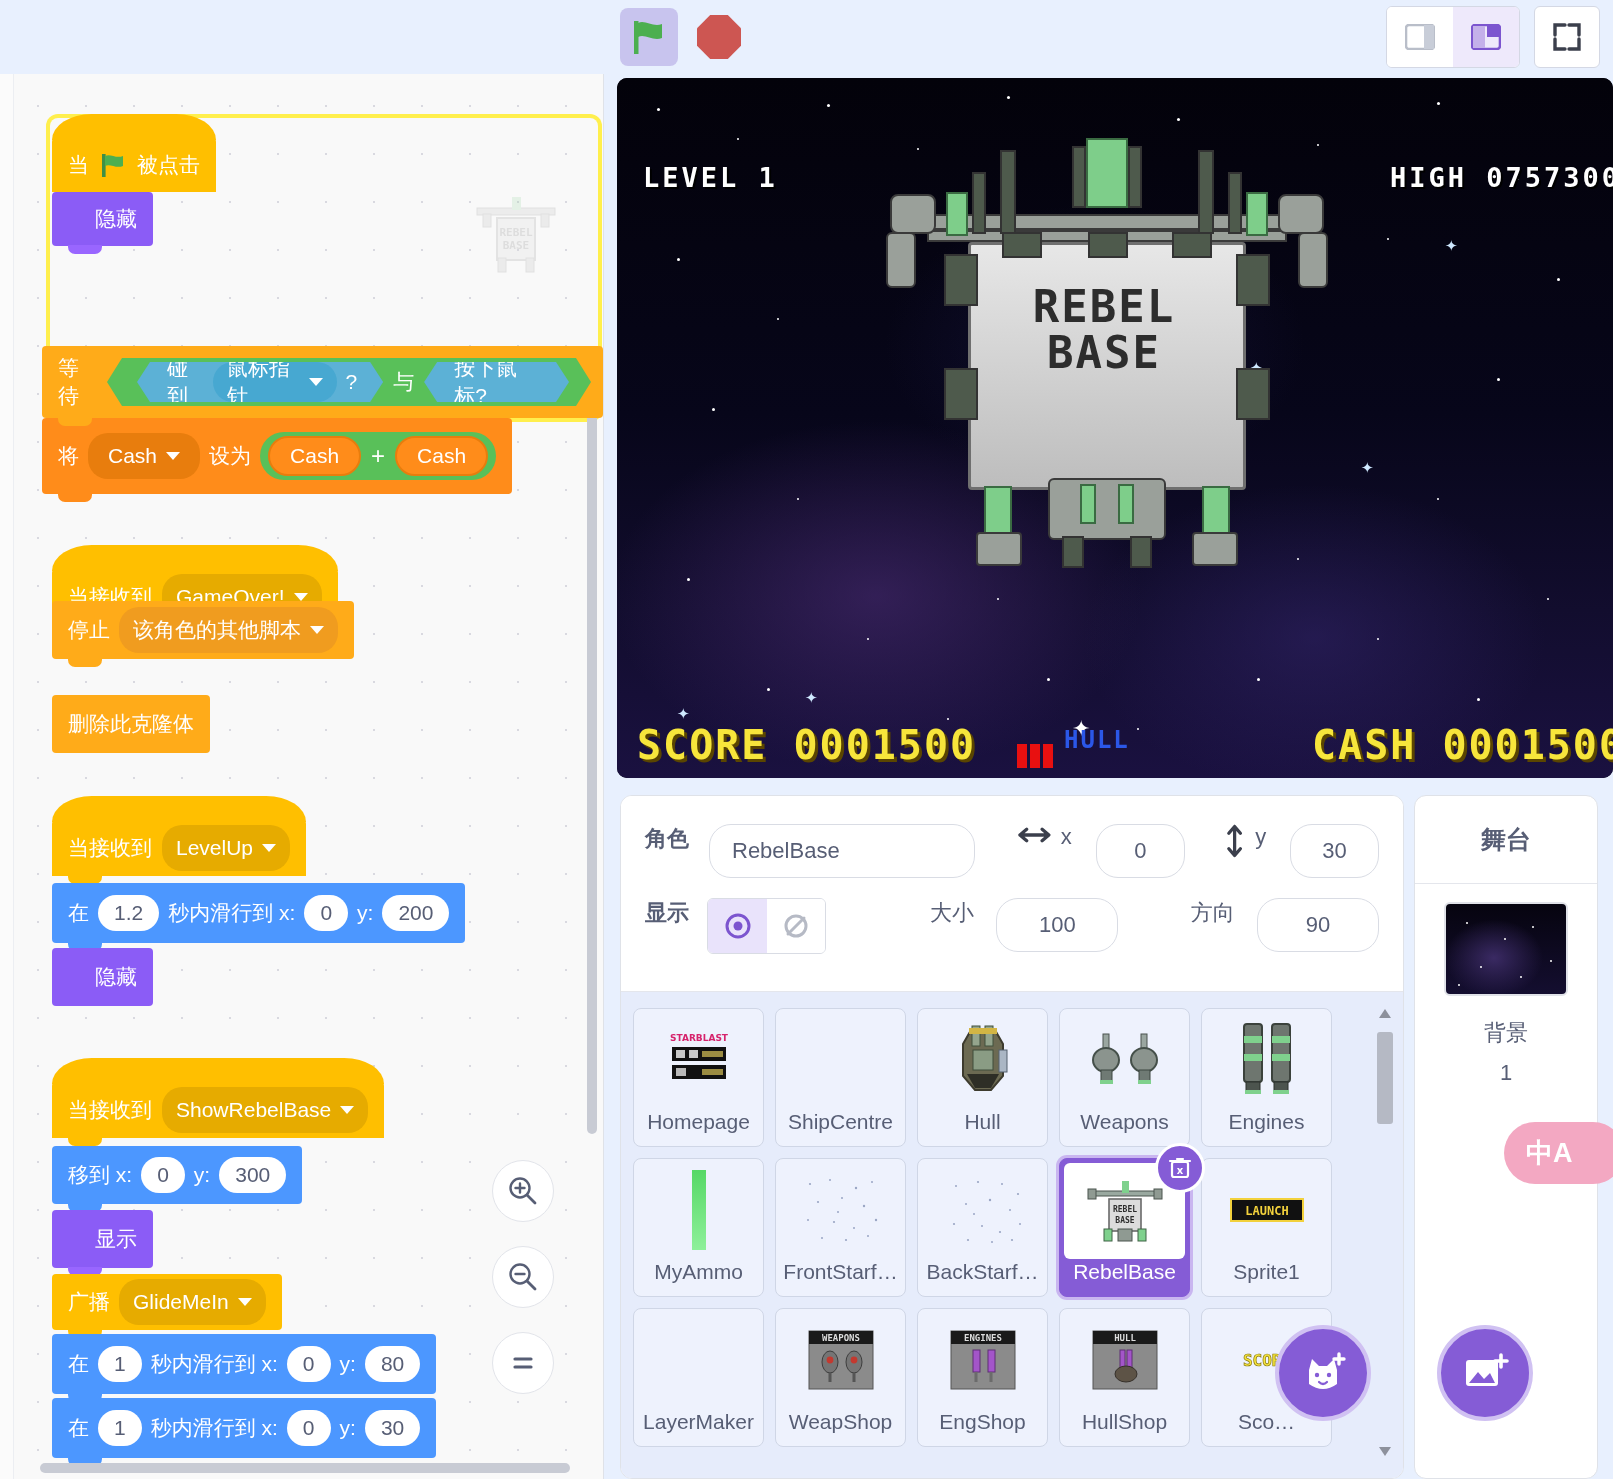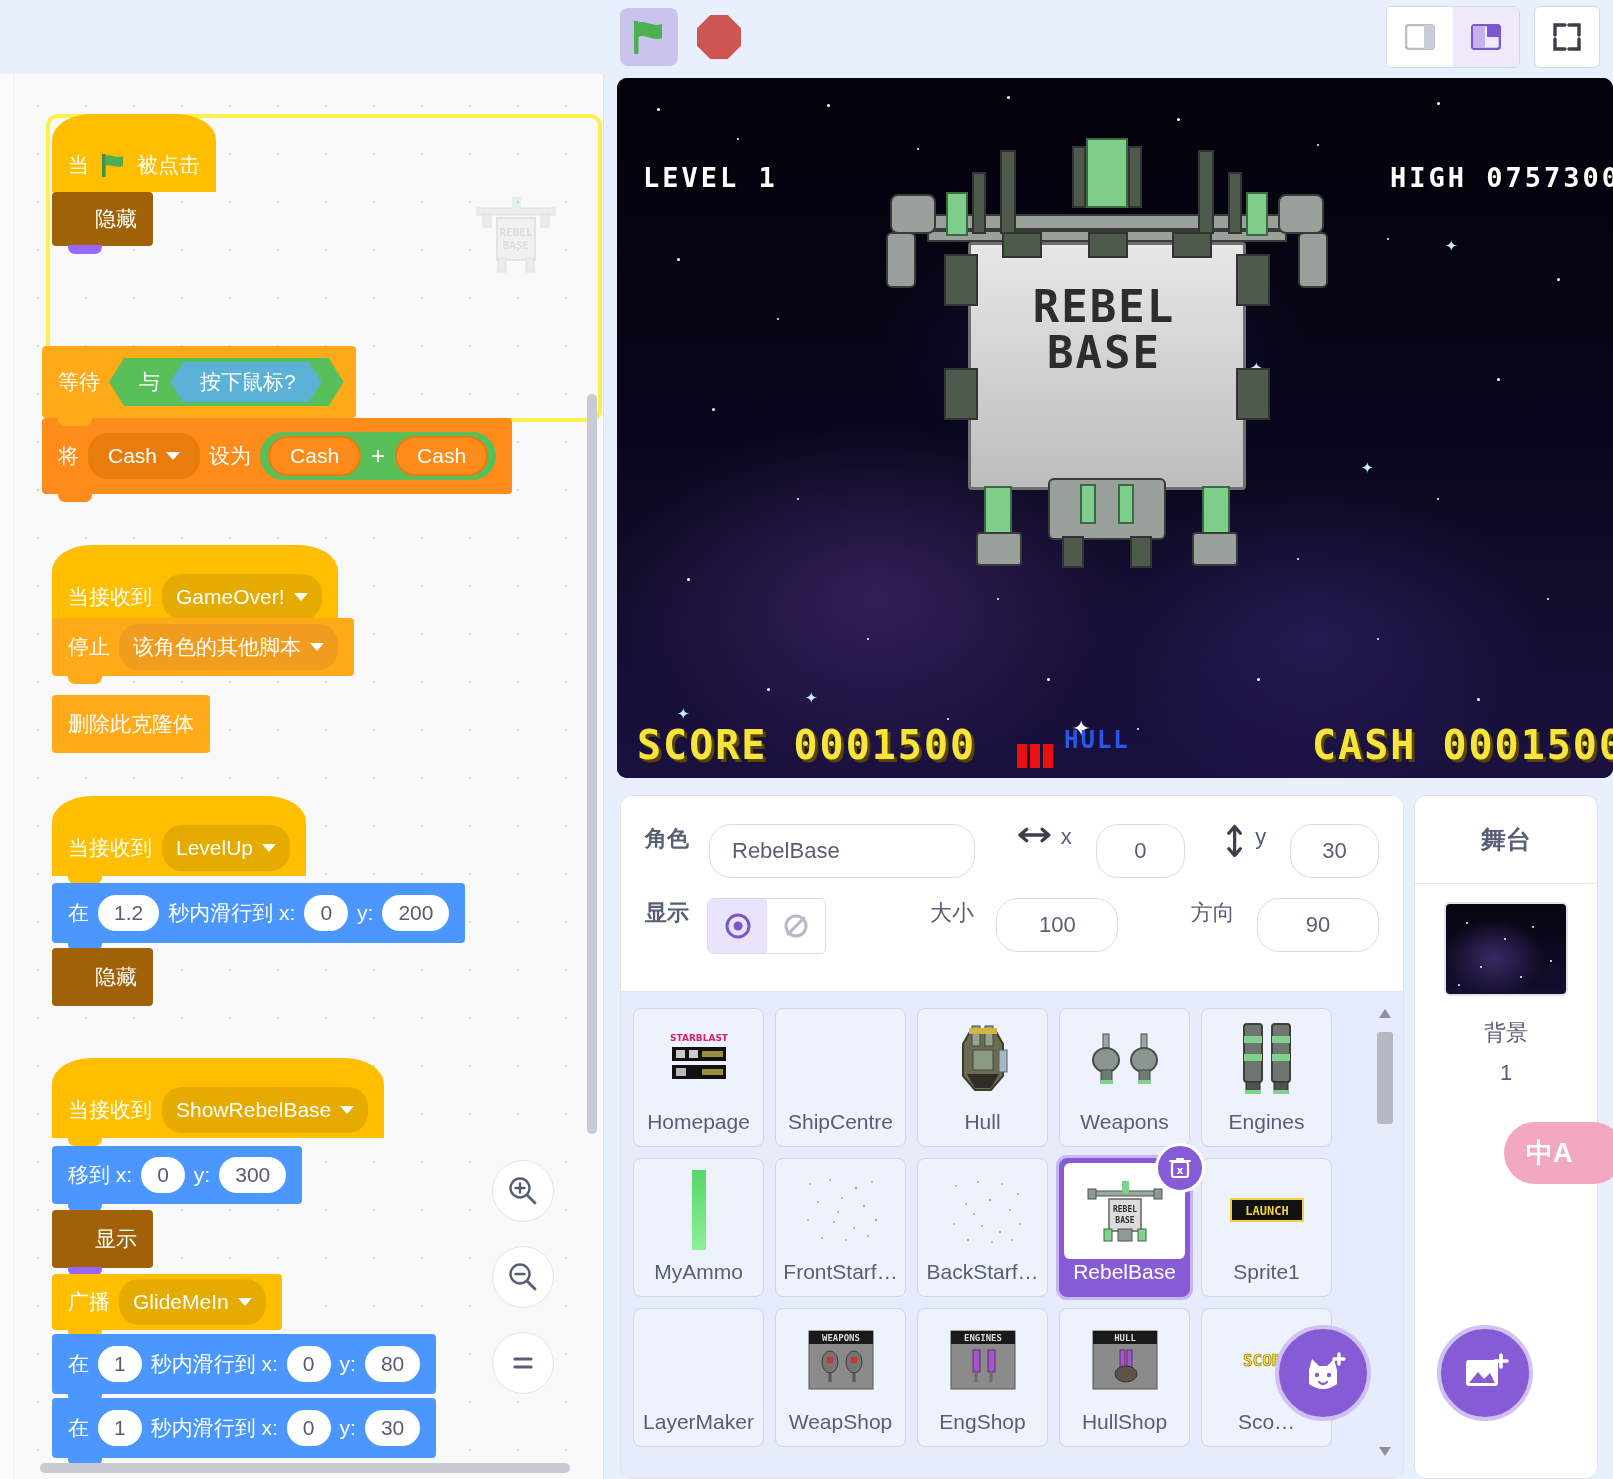--- a/index.html
+++ b/index.html
@@ -85,21 +85,21 @@
   .hat-evt::before { background:#ffbf00; }
   .stack {
     position:relative; border-radius:4px; padding:0 16px; height:54px;
     display:flex; align-items:center; gap:9px; min-width:80px;
   }
   .notch {
     position:absolute; left:16px; bottom:-8px; width:34px; height:9px;
     border-radius:0 0 7px 7px;
   }
   .c-motion { background:#4c97ff; } .n-motion { background:#4c97ff; }
-  .c-looks  { background:#a16207;padding-left:43px; } .n-looks  { background:#9966ff; } .n-events { background:#ffbf00; }
+  .c-looks  { background:#8b5cf6;padding-left:43px; } .n-looks  { background:#9966ff; } .n-events { background:#ffbf00; }
   .c-ctrl   { background:#ffab19; } .n-ctrl   { background:#ffab19; }
   .c-vars   { background:#ff8c1a; } .n-vars   { background:#ff8c1a; }
 
   .round-input {
     background:#fff; color:#575e75; border-radius:18px;
     padding:4px 16px; min-width:26px; height:36px;
     display:inline-flex; align-items:center; justify-content:center;
     font-size:21px;
   }
   .dropdown {
@@ -375,20 +375,28 @@
     <div class="stack c-looks">
       <span>隐藏</span>
       <div class="notch n-looks"></div>
     </div>
   </div>
 
   <div class="blk" style="left:42px; top:272px; z-index:4;">
     <div class="stack c-ctrl" style="height:72px; padding:0 12px 0 16px;">
       <span>等待</span>
       <div class="bool-outer">
+        <div class="bool-hex tail">
+          <span>碰到</span>
+          <span class="dropdown dd-sense">
+            <span>鼠标指针</span>
+            <i class="caret"></i>
+          </span>
+          <span>?</span>
+        </div>
         <span style="color:#fff;font-size:21px;">与</span>
         <div class="bool-hex tail">
           <span>按下鼠标?</span>
         </div>
       </div>
       <div class="notch n-ctrl"></div>
     </div>
   </div>
 
   <div class="blk" style="left:42px; top:344px; z-index:3;">
@@ -412,21 +420,21 @@
     <div class="hat hat-evt" style="height:56px;">
       <span>当接收到</span>
       <span class="dropdown dd-events" style="height:46px;text-align:center;">
         <span>GameOver!</span>
         <i class="caret"></i>
       </span>
       <div class="notch n-events"></div>
     </div>
   </div>
 
-  <div class="blk" style="left:52px; top:544px;">
+  <div class="blk" style="left:52px; top:527px;">
     <div class="stack c-ctrl" style="height:58px;">
       <span>停止</span>
       <span class="dropdown dd-ctrl" style="height:46px;">
         <span>该角色的其他脚本</span>
         <i class="caret"></i>
       </span>
       <div class="notch n-ctrl"></div>
     </div>
   </div>
 

